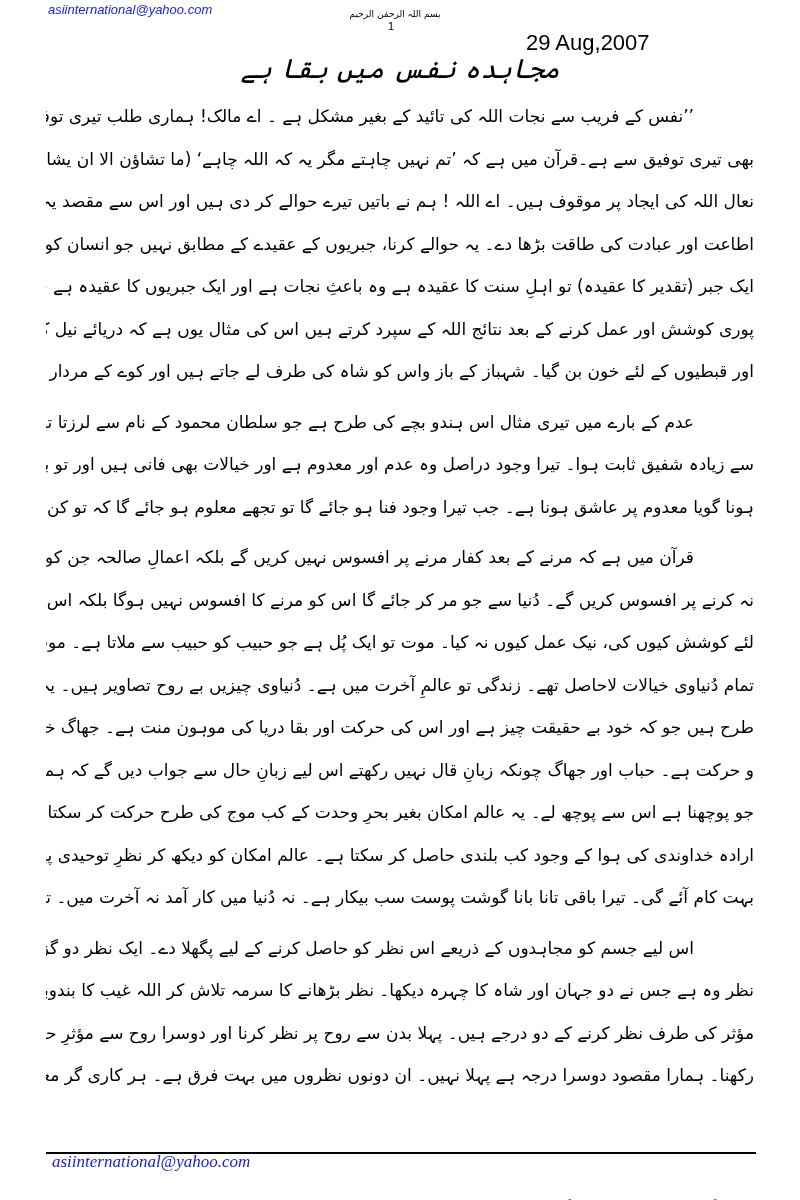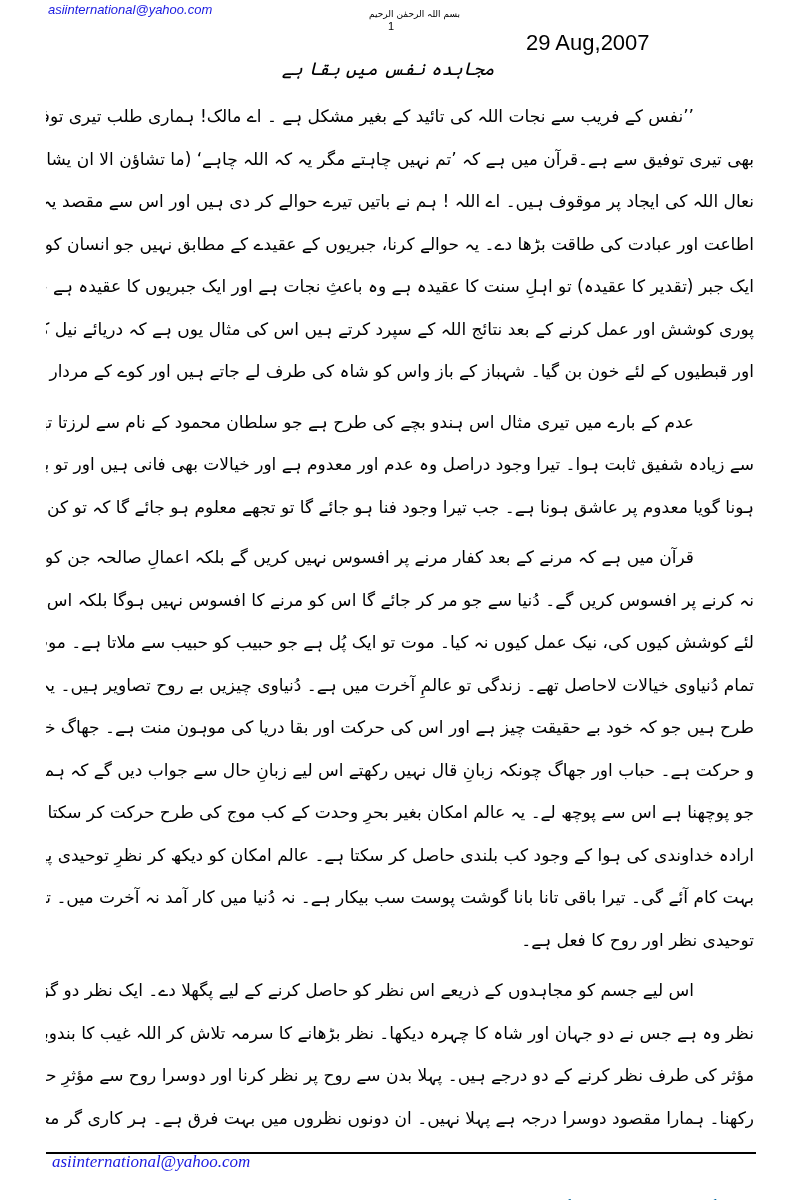--- a/index.html
+++ b/index.html
@@ -22,46 +22,47 @@
       font-family: "Liberation Sans", sans-serif;
       font-style: italic;
       font-size: 13px;
       color: #1a1ae0;
     }
     .bismillah {
       position: absolute;
       left: 330px;
       top: 9px;
       width: 130px;
+      text-align: center;
       font-size: 9px;
       direction: rtl;
     }
     .page-number {
       position: absolute;
       left: 388px;
       top: 20px;
       font-family: "Liberation Sans", sans-serif;
       font-size: 11px;
     }
     .date {
       position: absolute;
       left: 526px;
       top: 30px;
       font-family: "Liberation Sans", sans-serif;
       font-size: 22px;
     }
     .title {
       position: absolute;
-      left: 228px;
+      left: 240px;
       top: 50px;
       width: 320px;
       text-align: center;
       direction: rtl;
       font-family: "DejaVu Serif", serif;
-      font-size: 18px;
+      font-size: 27px;
       font-style: italic;
       line-height: 38px;
     }
     .body-text {
       position: absolute;
       left: 46px;
       top: 96px;
       width: 708px;
       direction: rtl;
       font-family: "DejaVu Sans", sans-serif;
@@ -148,21 +149,20 @@
     <div>
       <span class="line indent">قرآن میں ہے کہ مرنے کے بعد کفار مرنے پر افسوس نہیں کریں گے بلکہ اعمالِ صالحہ جن کو وہ معدوم سمجھتے تھے ان کے</span>
       <span class="line">نہ کرنے پر افسوس کریں گے۔ دُنیا سے جو مر کر جائے گا اس کو مرنے کا افسوس نہیں ہوگا بلکہ اس بات پر افسوس ہوگا کہ معدوم کے</span>
       <span class="line">لئے کوشش کیوں کی،  نیک عمل کیوں نہ کیا۔ موت تو ایک پُل ہے جو حبیب کو حبیب سے ملاتا ہے۔ موت کے بعد معلوم ہوگا کہ</span>
       <span class="line">تمام دُنیاوی خیالات لاحاصل تھے۔ زندگی تو عالمِ آخرت میں ہے۔ دُنیاوی چیزیں بے روح تصاویر ہیں۔ یہ چیزیں جھاگ کی</span>
       <span class="line">طرح ہیں جو کہ خود بے حقیقت چیز ہے اور اس کی حرکت اور بقا دریا کی موہون منت ہے۔ جھاگ خشکی پر چڑھ جاتے تو بے حس</span>
       <span class="line">و حرکت ہے۔ حباب اور جھاگ چونکہ زبانِ قال نہیں رکھتے اس لیے زبانِ حال سے جواب دیں گے کہ ہماری اصل تو دریا ہے</span>
       <span class="line">جو پوچھنا ہے اس سے پوچھ لے۔ یہ عالم امکان بغیر بحرِ وحدت کے کب موج کی طرح حرکت کر سکتا ہے۔ وہ تو خاک ہے بغیر</span>
       <span class="line">ارادہ خداوندی کی ہوا کے وجود کب بلندی حاصل کر سکتا ہے۔ عالم امکان کو دیکھ کر نظرِ توحیدی پیدا کر۔ یہ نظر توحیدی تیرے</span>
       <span class="line">بہت کام آئے گی۔ تیرا باقی تانا بانا    گوشت پوست سب بیکار ہے۔ نہ دُنیا میں کار آمد نہ آخرت میں۔ تیرے اندر اصلی چیز</span>
-      <span class="line last">توحیدی نظر اور روح کا فعل ہے۔</span>
     </div>
     <div class="para-gap"></div>
 
     <div>
       <span class="line indent">اس لیے جسم کو مجاہدوں کے ذریعے اس نظر کو حاصل کرنے کے لیے پگھلا دے۔ ایک نظر دو گز راستہ دیکھتی ہے   اور ایک</span>
       <span class="line">نظر وہ ہے جس نے دو جہان اور شاہ کا چہرہ دیکھا۔ نظر بڑھانے کا سرمہ تلاش کر اللہ غیب کا بندوبست کرنے والا ہے۔ تاثر سے</span>
       <span class="line">مؤثر کی طرف نظر کرنے کے دو درجے ہیں۔ پہلا بدن سے روح پر نظر کرنا اور دوسرا روح سے مؤثرِ حقیقی (اللہ) کی طرف نظر</span>
       <span class="line">رکھنا۔ ہمارا مقصود دوسرا درجہ ہے پہلا نہیں۔ ان دونوں نظروں میں بہت فرق ہے۔ ہر کاری گر معدوم کو اپنی کاری گری سے وجود</span>
     </div>
   </div>

